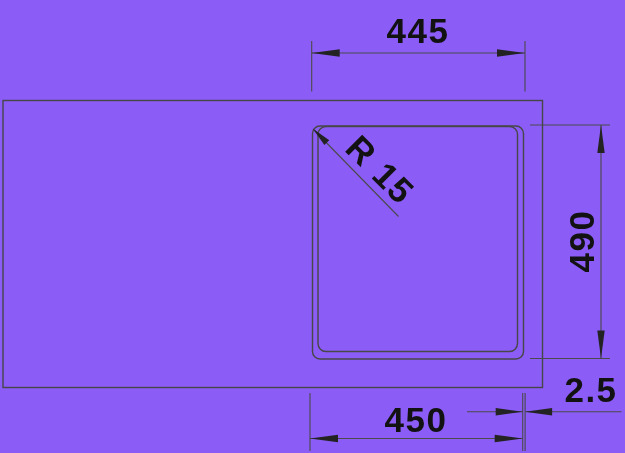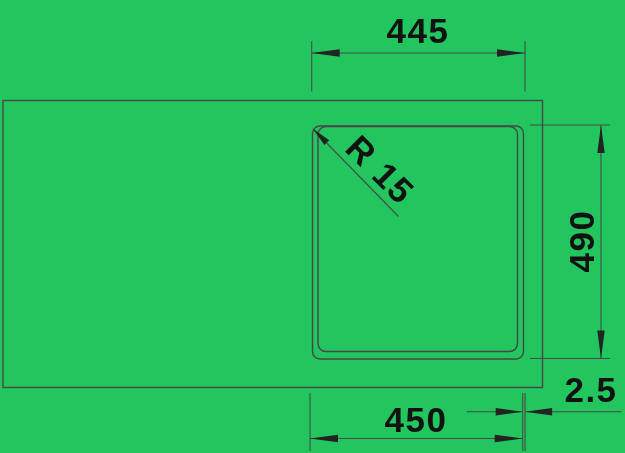--- a/index.html
+++ b/index.html
@@ -1,19 +1,19 @@
 <!DOCTYPE html>
 <html><head>
 <meta charset="utf-8">
 <style>
   html,body{margin:0;padding:0;background:#ffffff;}
   .stage{
     position:relative;
     width:625px;height:453px;
-    background:#22c55e;
+    background:#8b5cf6;
     overflow:hidden;
     font-family:"Liberation Sans","DejaVu Sans",sans-serif;
   }
   .stage svg{display:block;}
   .lbl{
     font-family:"Liberation Sans","DejaVu Sans",sans-serif;
     font-weight:700;
     font-size:35px;
     letter-spacing:1.5px;
     stroke:none;

